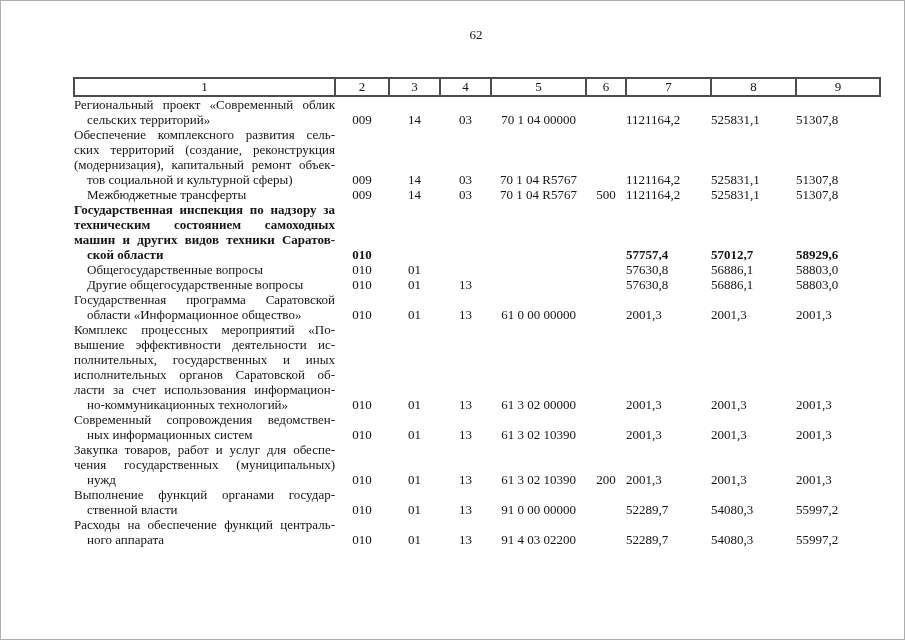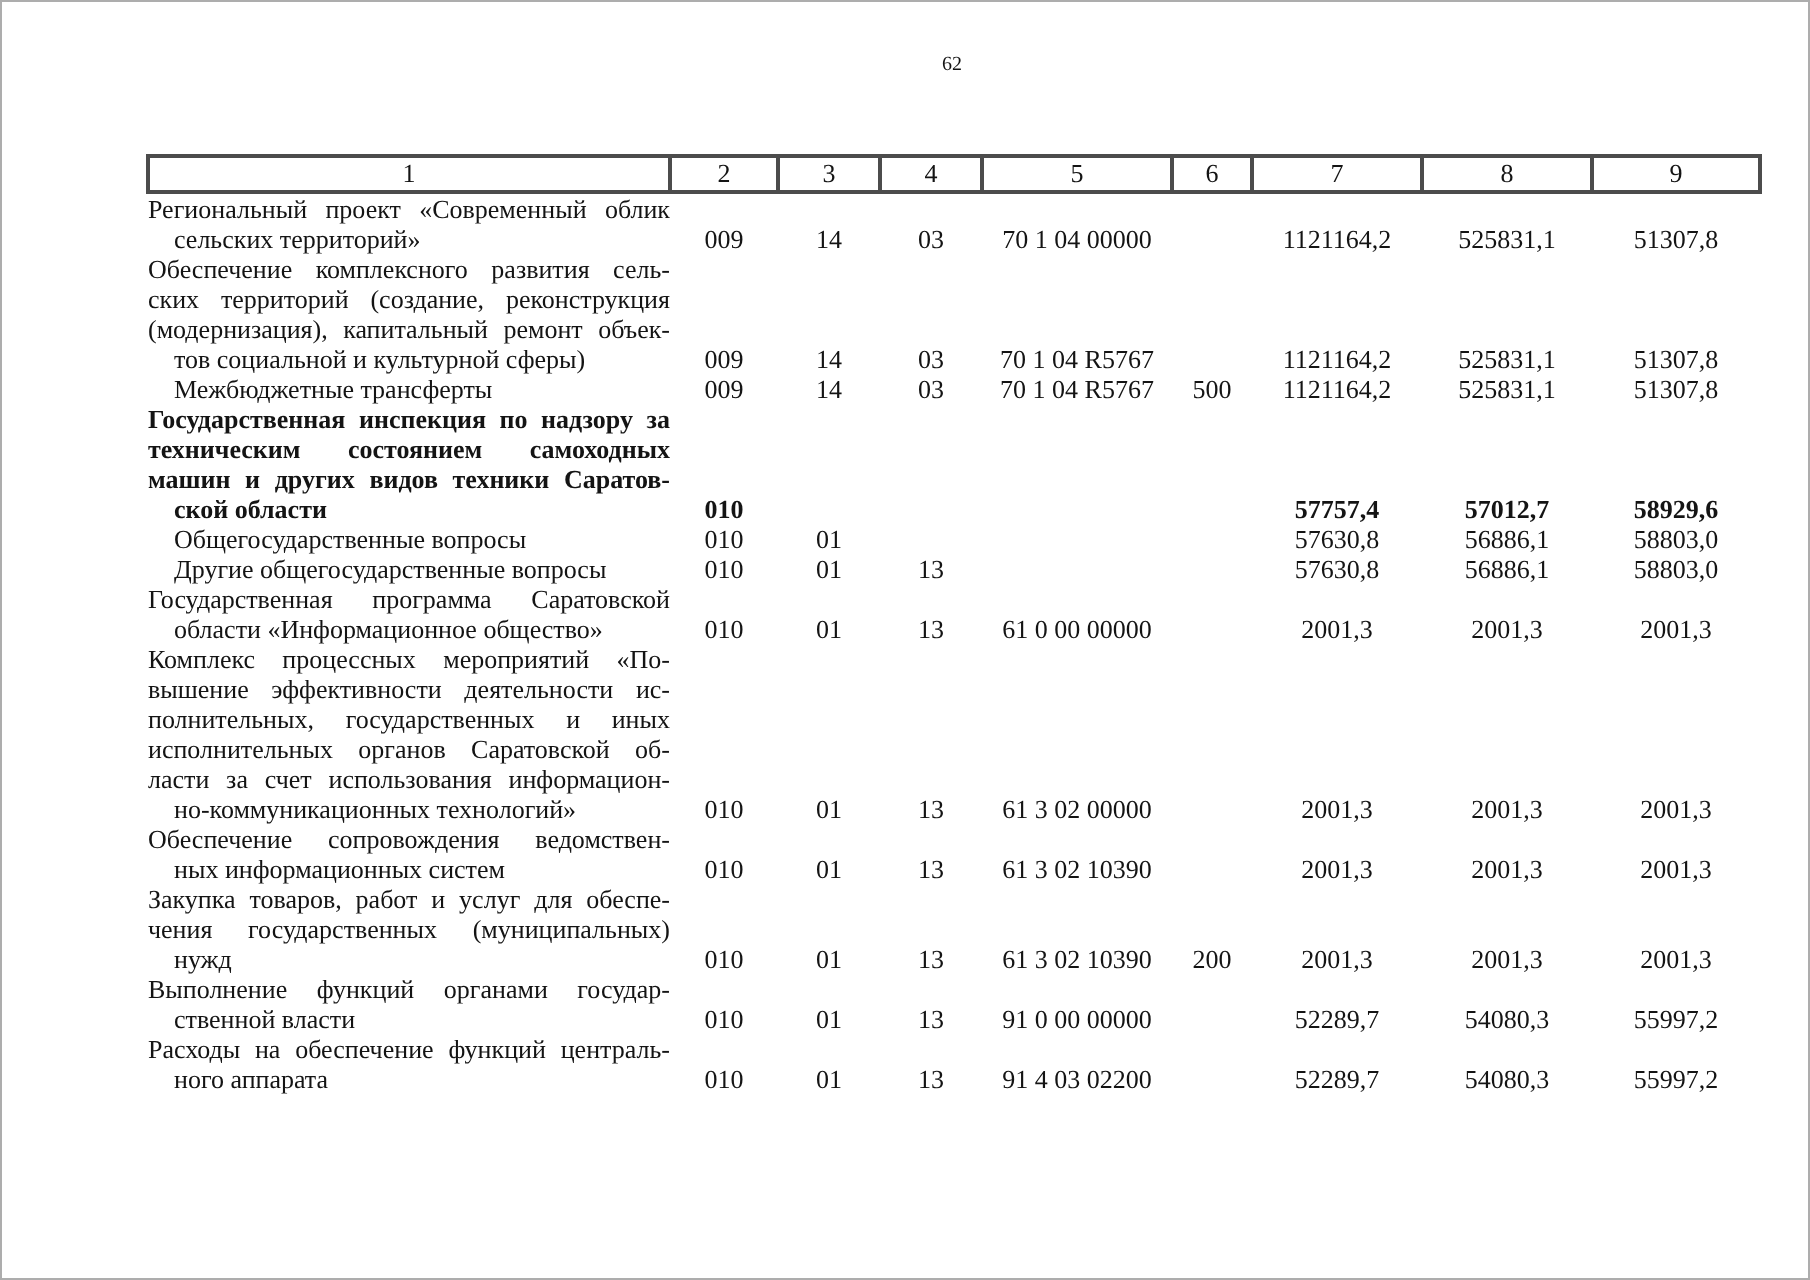--- a/index.html
+++ b/index.html
@@ -17,21 +17,21 @@
     left: 72px;
     top: 0;
     width: 806px;
   }
   .page-number {
     position: absolute;
     top: 26px;
     left: 0;
     width: 100%;
     text-align: center;
-    font-size: 10px;
+    font-size: 13px;
   }
   table.budget {
     position: absolute;
     top: 76px;
     left: 0;
     width: 806px;
     border-collapse: collapse;
     table-layout: fixed;
   }
   table.budget th {
@@ -53,21 +53,21 @@
   }
   td.name { padding: 0 4px 0 7px; }
   td.name .line {
     text-align: justify;
     text-align-last: justify;
     white-space: nowrap;
     overflow: hidden;
   }
   td.name .line.last { text-align-last: auto; margin-left: 13px; }
   td.c2, td.c3, td.c4, td.c5, td.c6 { text-align: center; }
-  td.c7, td.c8, td.c9 { text-align: center; padding-right: 6px; }
+  td.c7, td.c8, td.c9 { text-align: left; padding-right: 6px; }
   tr.bold td { font-weight: bold; font-family: Liberation Serif, serif; }
 </style>
 </head>
 <body>
 
 <div class="content">
   <div class="page-number">62</div>
 
   <table class="budget">
     <colgroup>
@@ -207,21 +207,21 @@
           <td class="c3">01</td>
           <td class="c4">13</td>
           <td class="c5">61 3 02 00000</td>
           <td class="c6"></td>
           <td class="c7">2001,3</td>
           <td class="c8">2001,3</td>
           <td class="c9">2001,3</td>
         </tr>
         <tr>
           <td class="name">
-            <div class="line">Обеспечение сопровождения ведомствен-</div>
+            <div class="line">Современный сопровождения ведомствен-</div>
             <div class="line last">ных информационных систем</div>
           </td>
           <td class="c2">010</td>
           <td class="c3">01</td>
           <td class="c4">13</td>
           <td class="c5">61 3 02 10390</td>
           <td class="c6"></td>
           <td class="c7">2001,3</td>
           <td class="c8">2001,3</td>
           <td class="c9">2001,3</td>

